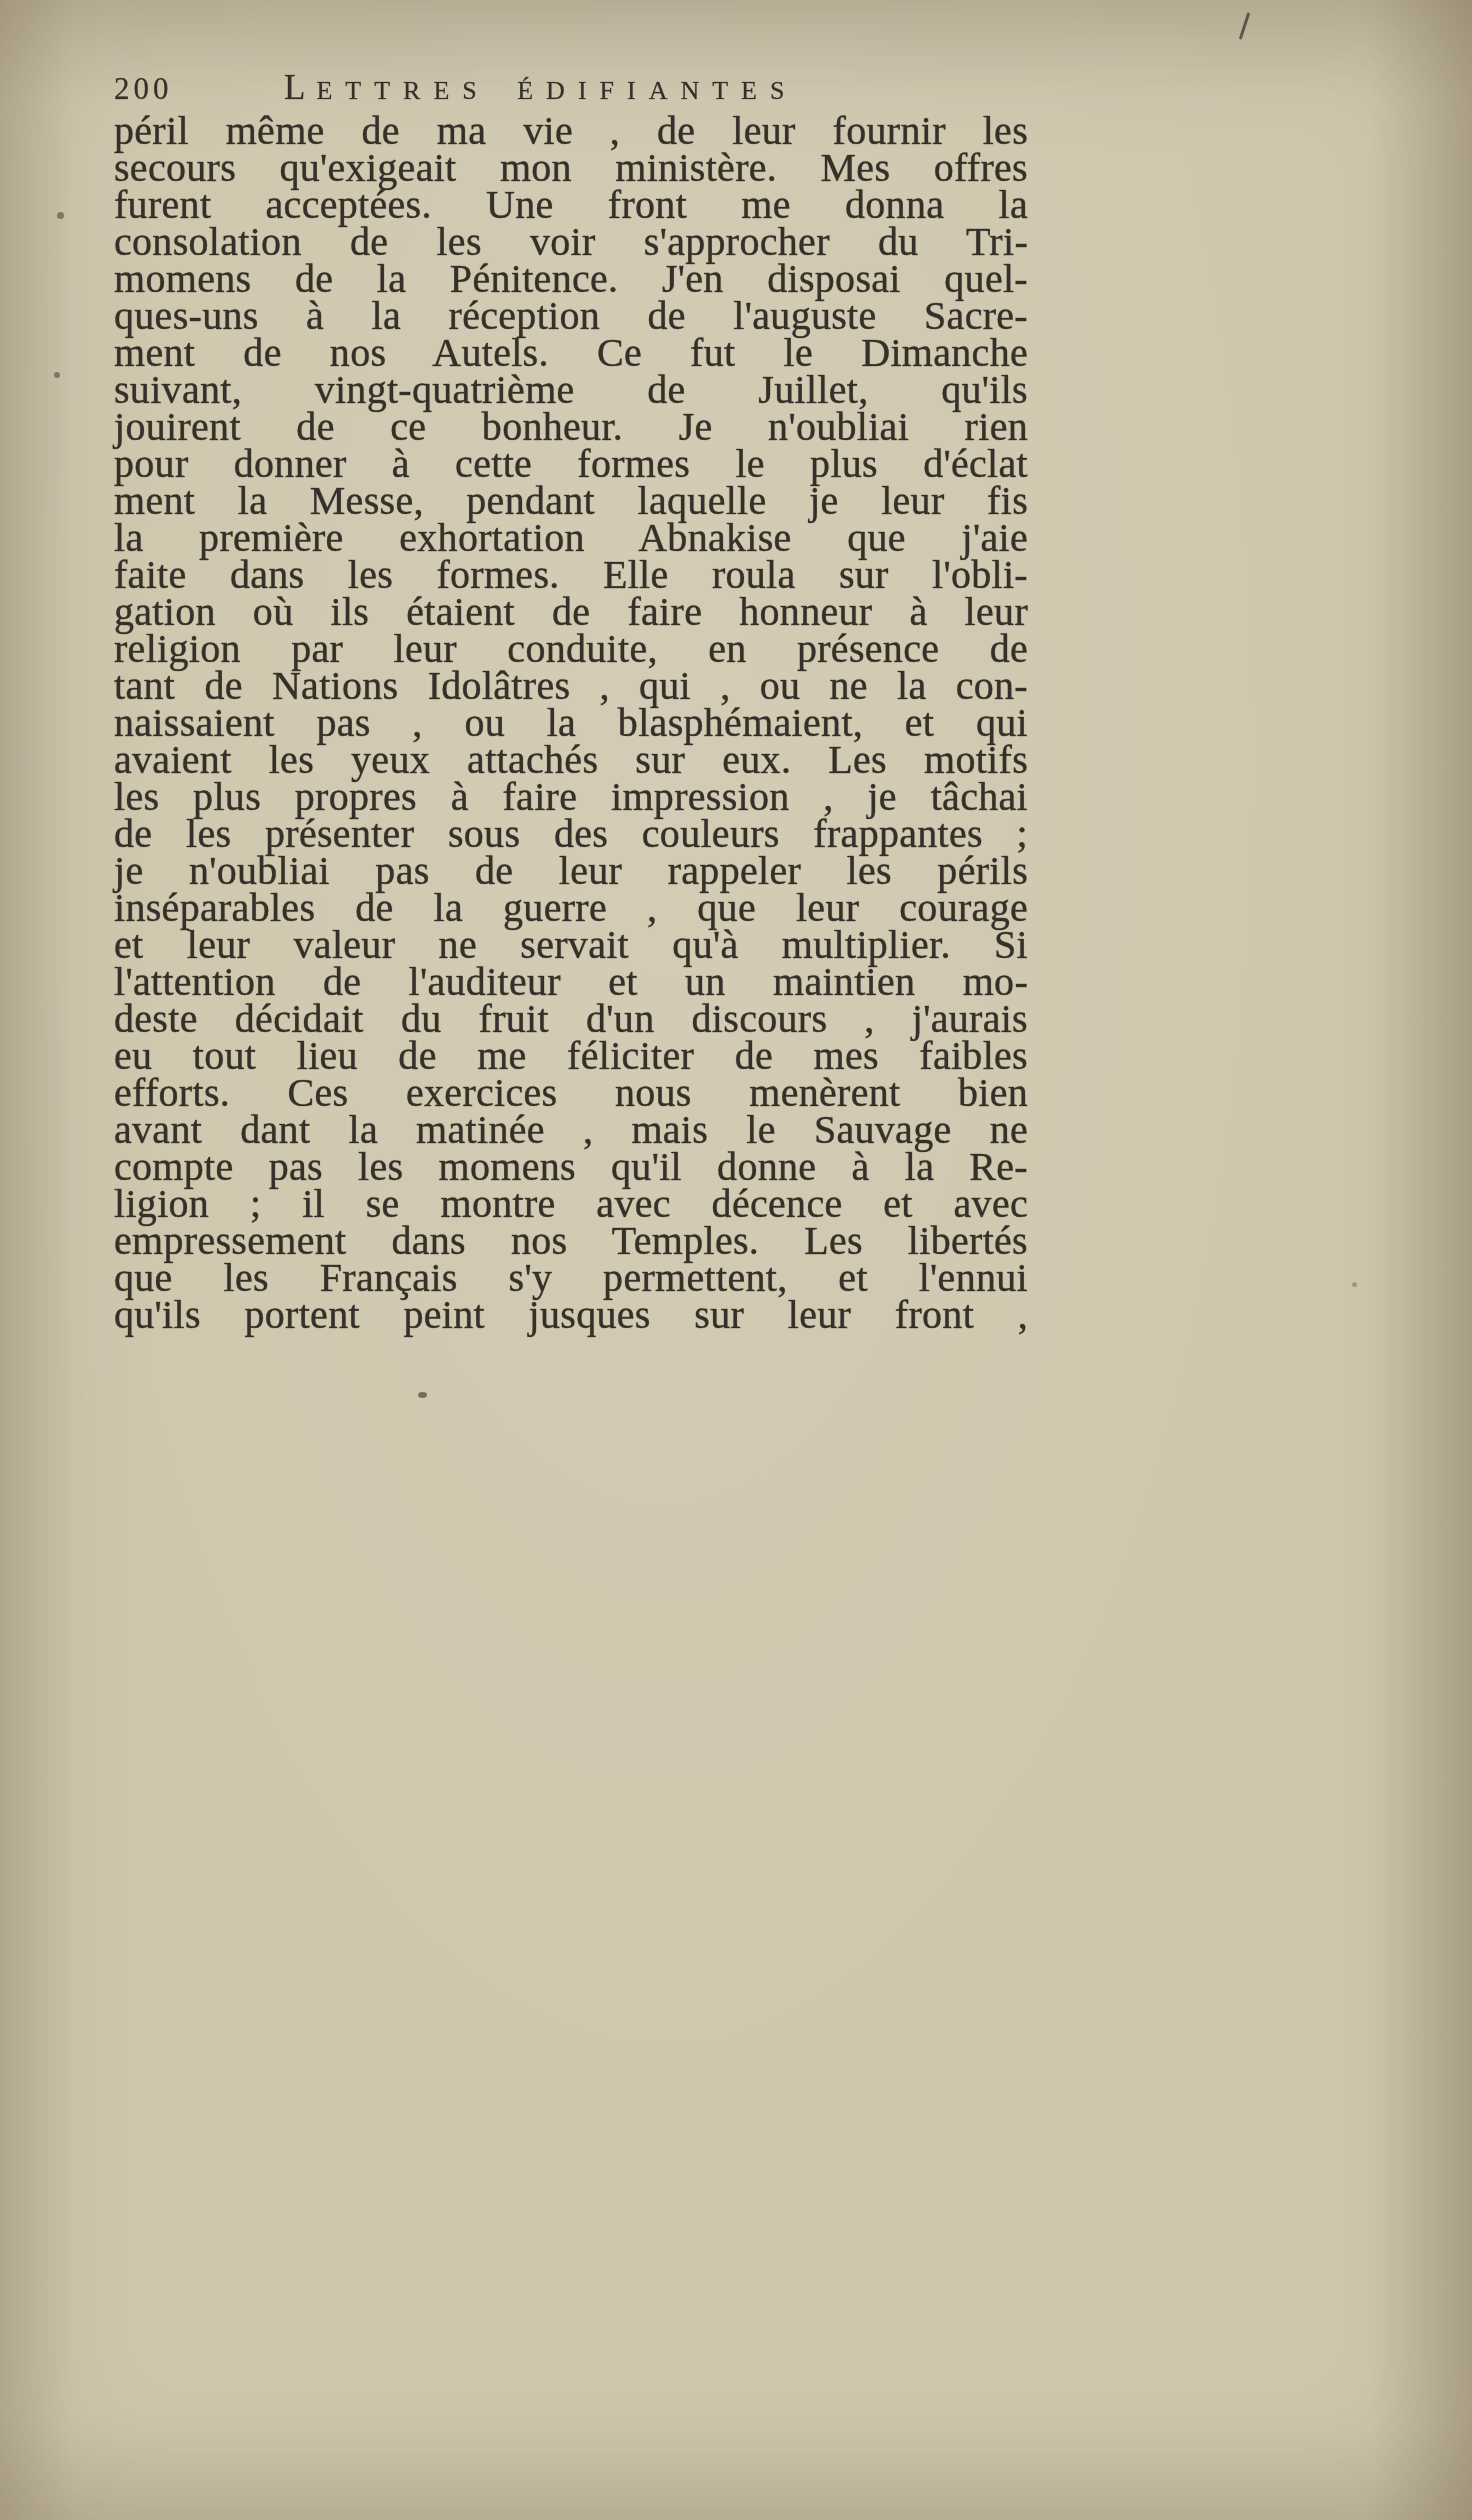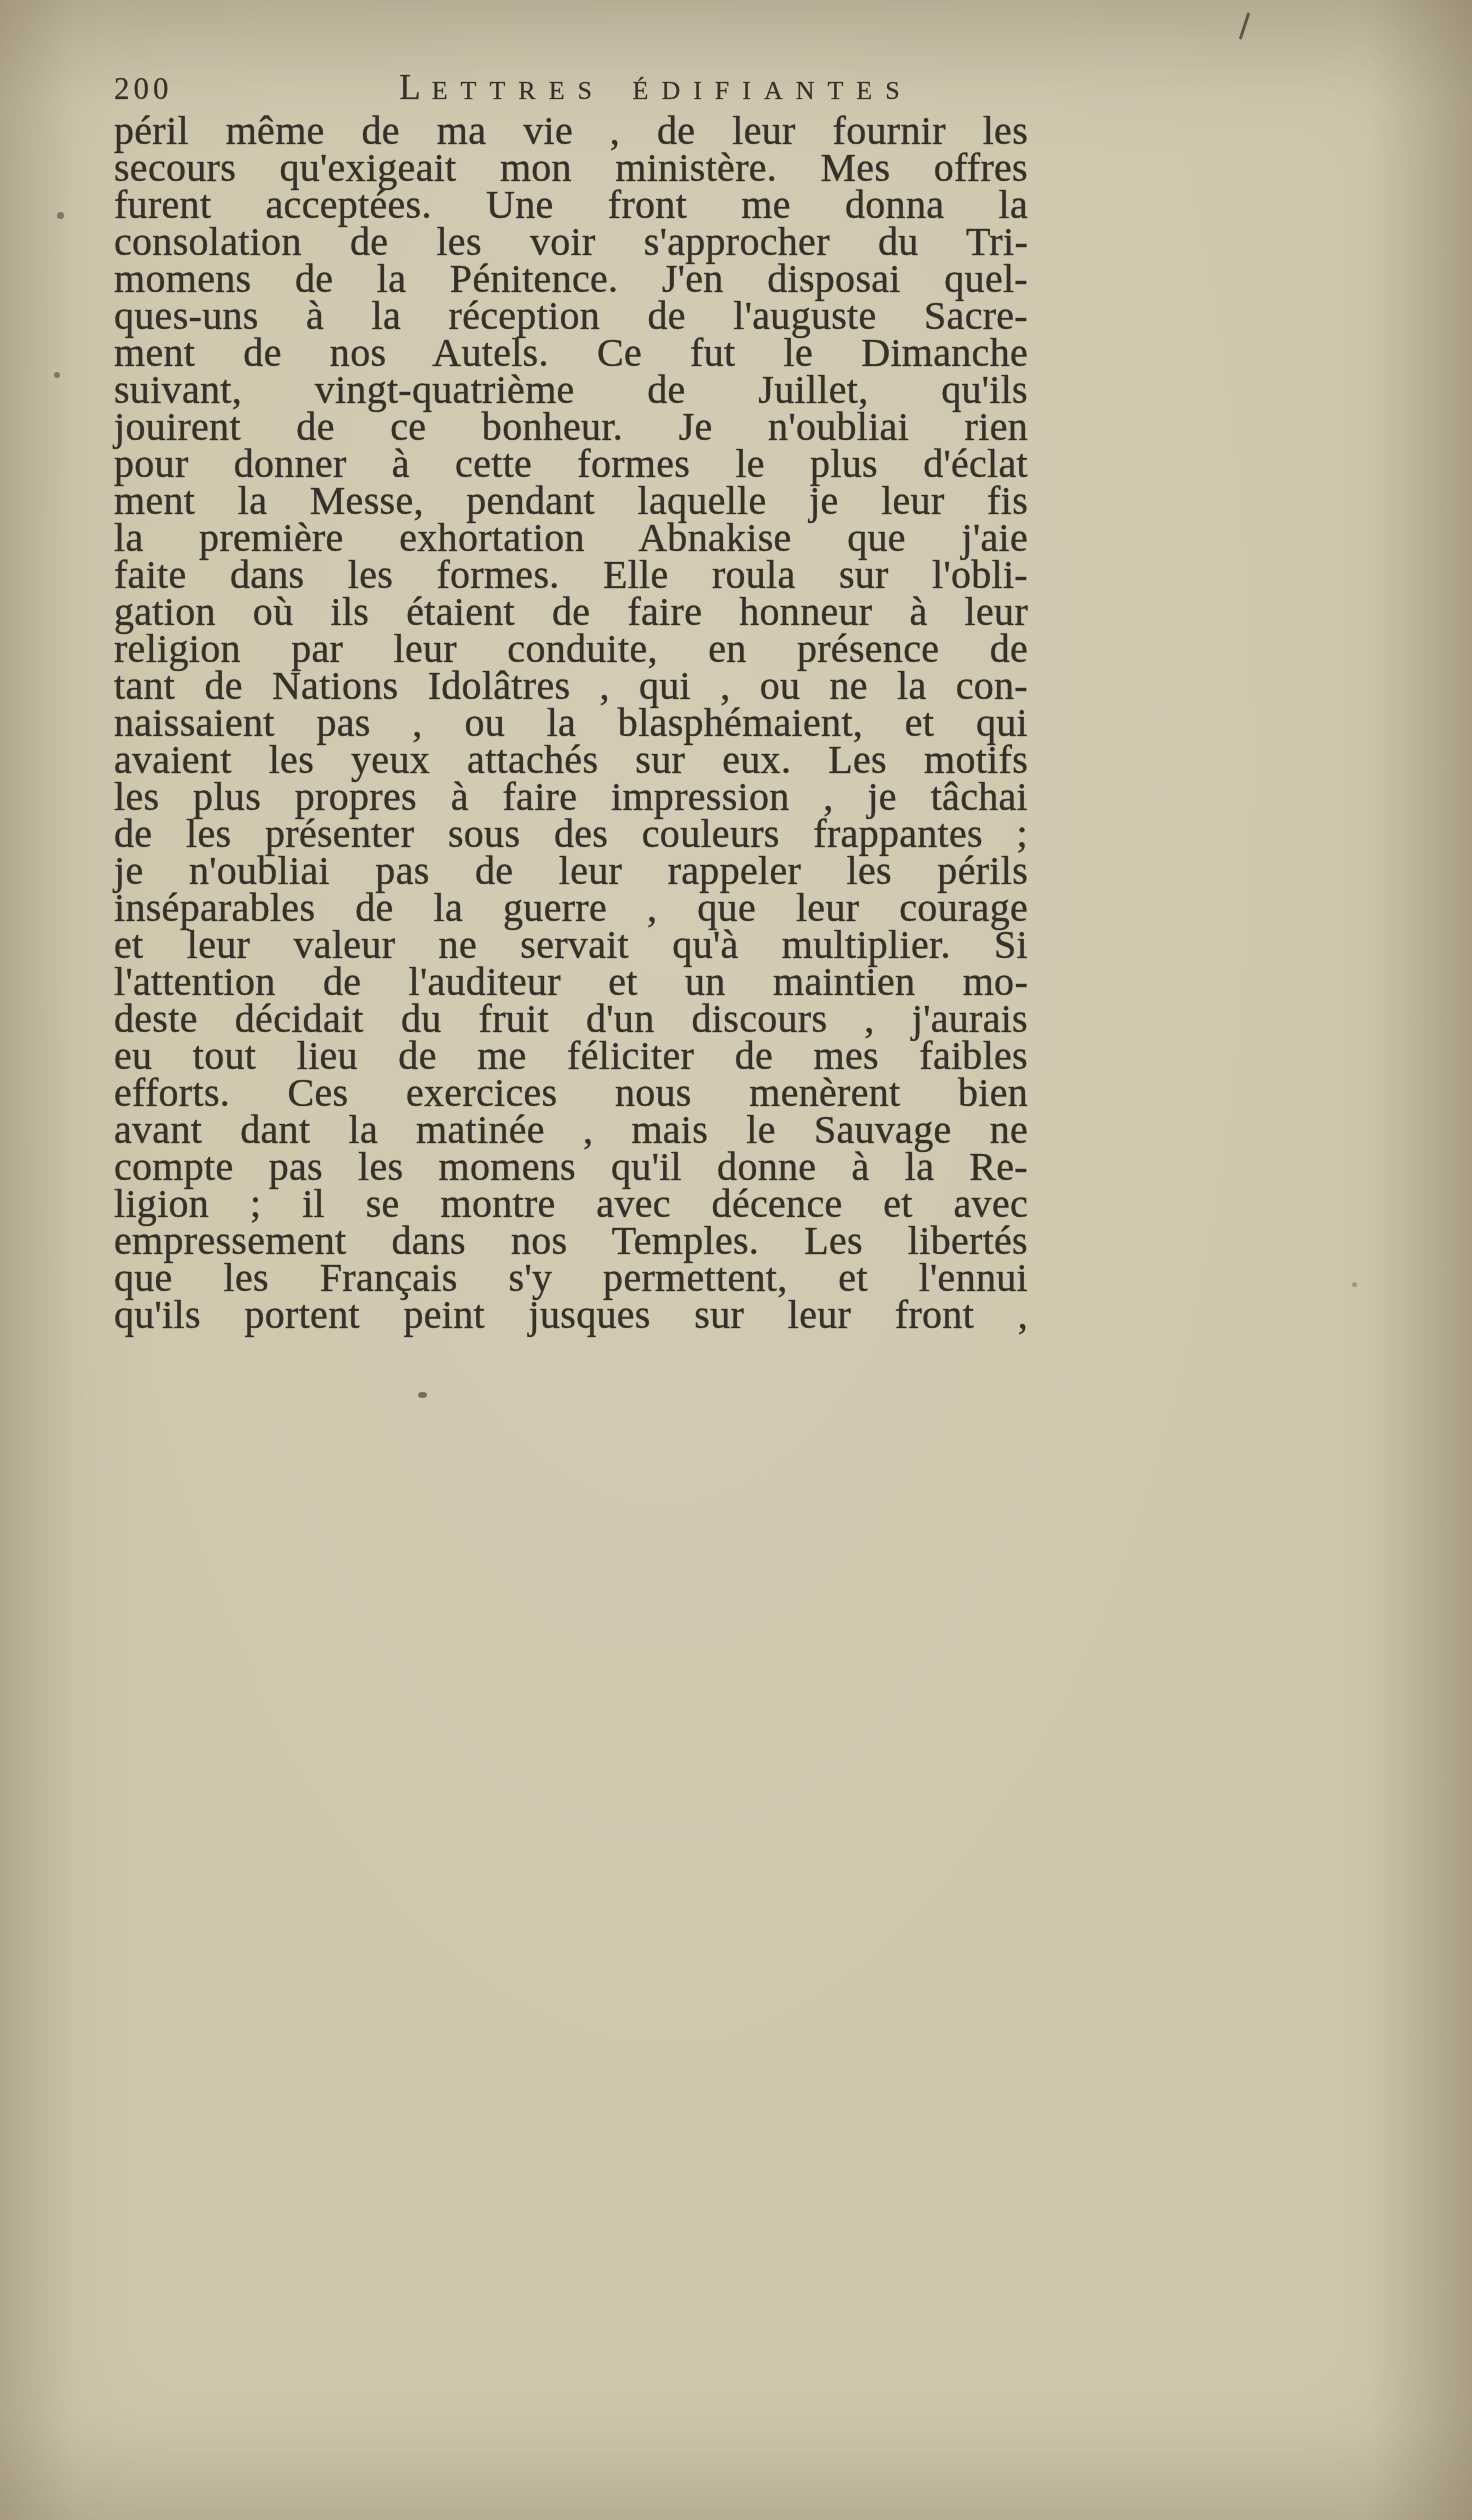--- a/index.html
+++ b/index.html
@@ -33,21 +33,21 @@
     height: 44px;
   }
   .pagenum {
     font-size: 31px;
     letter-spacing: 4px;
     min-width: 130px;
     -webkit-text-stroke: 0.4px rgba(45,40,30,0.5);
   }
   .title {
     flex: 1;
-    text-align: center;
+    text-align: left;
     text-transform: uppercase;
     font-size: 26px;
     letter-spacing: 13px;
     word-spacing: 8px;
     white-space: nowrap;
     padding-left: 40px;
     -webkit-text-stroke: 0.4px rgba(45,40,30,0.5);
   }
   .title::first-letter {
     font-size: 35px;

